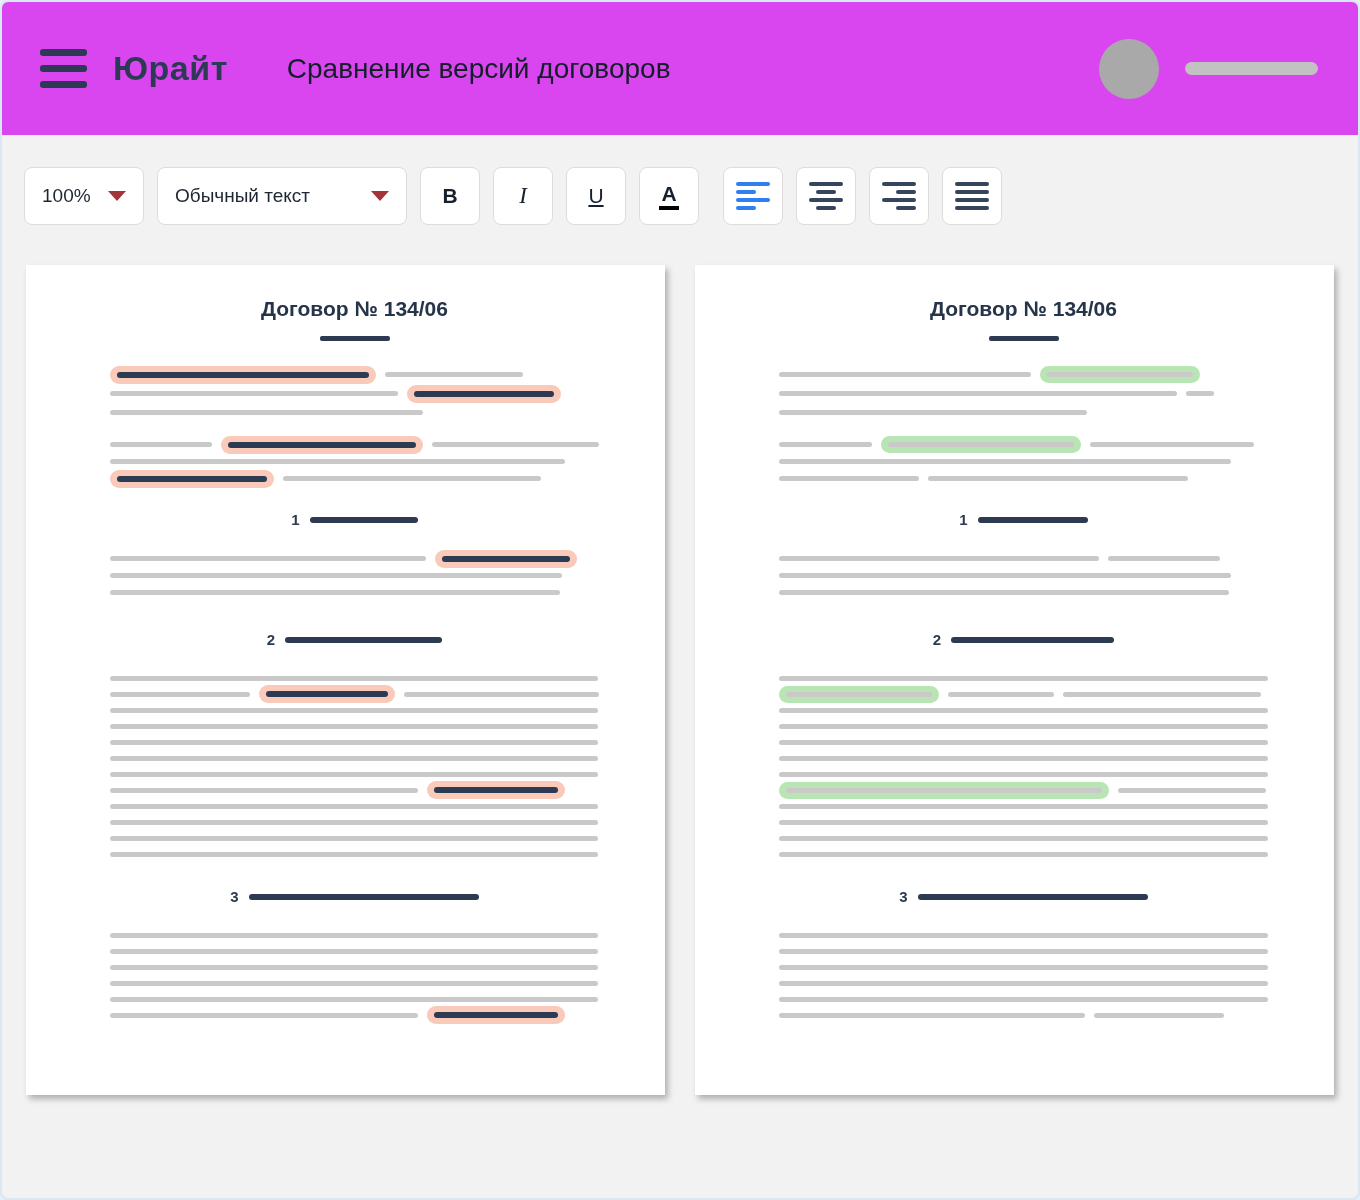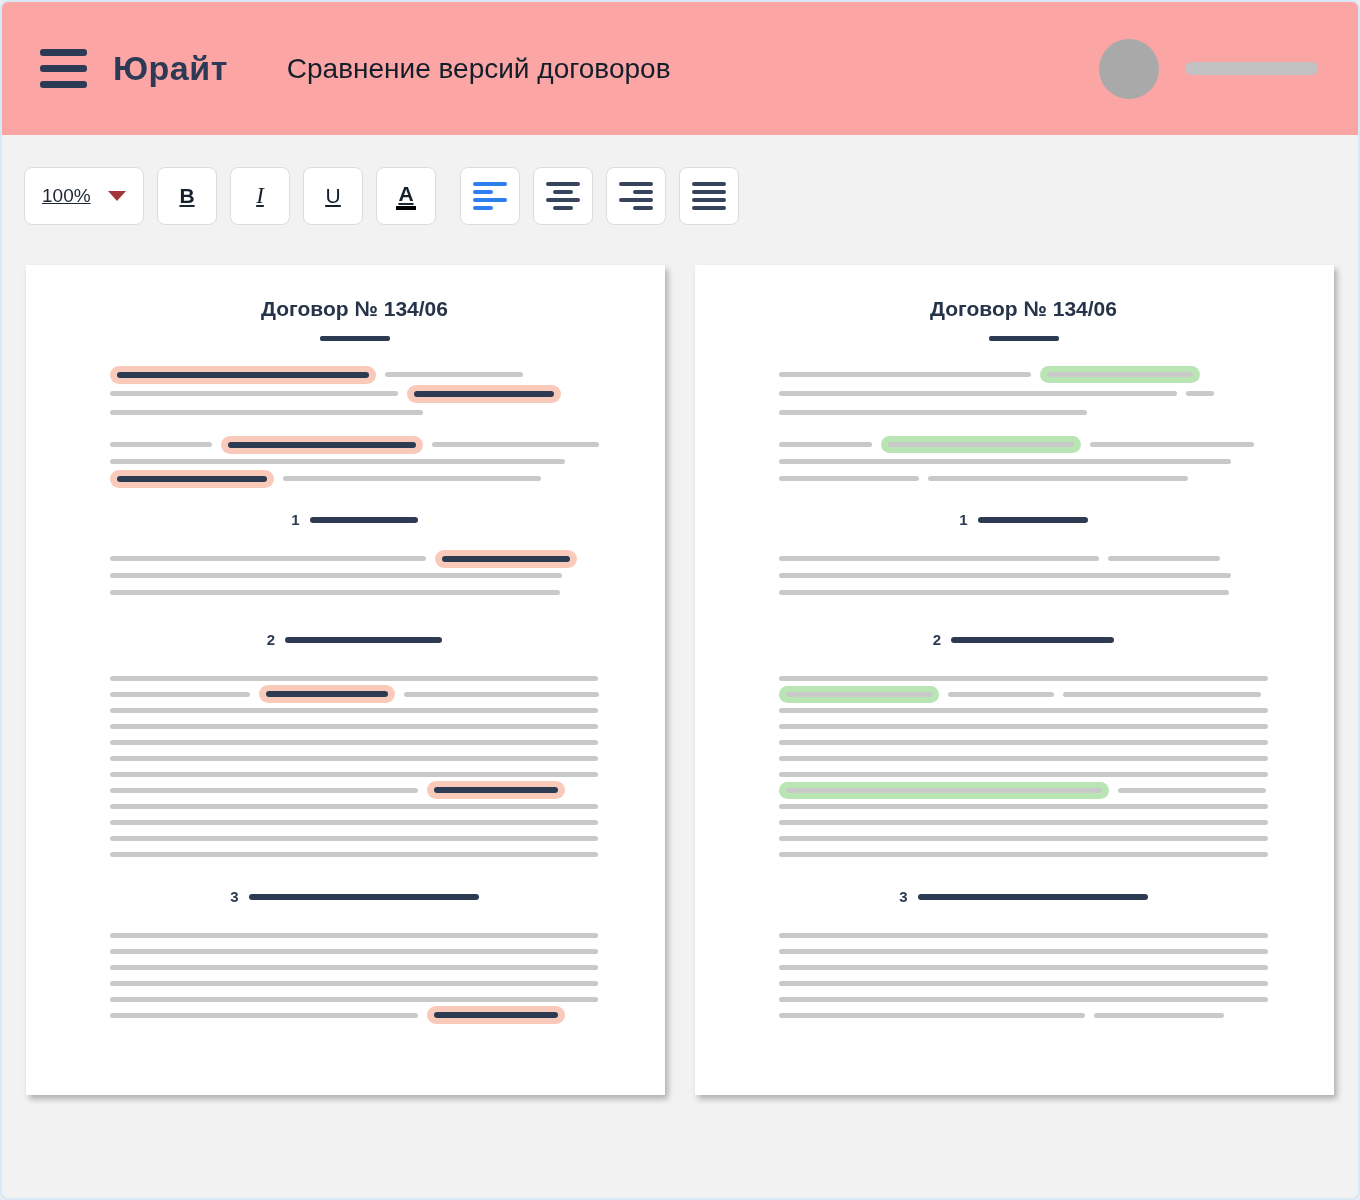--- a/index.html
+++ b/index.html
@@ -9,21 +9,21 @@
   .app {
     width: 1360px; height: 1200px;
     background: var(--page-bg, #f2f2f3);
     border: 2px solid #d9e8f5;
     border-radius: 8px;
     overflow: hidden;
   }
 
   
   .header {
-    height: 133px; background: #fca5a5;
+    height: 133px; background: #d946ef;
     display: flex; align-items: center;
     padding: 0 40px 0 38px;
   }
   .burger {
     width: 47px; background: none; border: none; cursor: pointer;
     display: flex; flex-direction: column; gap: 9px; padding: 0;
   }
   .burger i { display: block; height: 7px; width: 47px; background: var(--brand-navy, #2d3a55); border-radius: 3px; }
   .brand { font-size: 34px; font-weight: bold; color: var(--brand-navy, #2d3a55); margin-left: 26px; letter-spacing: 0.5px; }
   .page-title { font-size: 28px; font-weight: 400; color: #141e2a; margin-left: 59px; }
@@ -33,21 +33,21 @@
 
   
   .toolbar {
     display: flex; align-items: center;
     padding: 32px 22px 0 22px; gap: 13px;
   }
   .tb {
     height: 58px; background: #fff;
     border: 1px solid #dcdcdc; border-radius: 8px;
     display: flex; align-items: center; justify-content: center;
-    color: #1d2733; font-size: 19px; cursor: pointer; text-decoration: underline;
+    color: #1d2733; font-size: 19px; cursor: pointer;
   }
   .dropdown { justify-content: space-between; padding: 0 17px; }
   .dd-label { white-space: nowrap; }
   .caret {
     width: 0; height: 0; flex: 0 0 auto; margin-left: 12px;
     border-left: 9px solid transparent; border-right: 9px solid transparent;
     border-top: 10px solid var(--caret-red, #a23539);
   }
   .w-zoom  { width: 120px; }
   .w-style { width: 250px; }
@@ -114,20 +114,24 @@
       <button class="avatar"></button>
       <div class="user-pill"></div>
     </div>
   </header>
 
   <div class="toolbar">
     <div class="tb dropdown w-zoom">
       <span class="dd-label">100%</span>
       <span class="caret"></span>
     </div>
+    <div class="tb dropdown w-style">
+      <span class="dd-label">Обычный текст</span>
+      <span class="caret"></span>
+    </div>
 
     <button class="tb btn">
       <span class="glyph glyph-bold">B</span>
     </button>
     <button class="tb btn">
       <span class="glyph glyph-italic">I</span>
     </button>
     <button class="tb btn">
       <span class="glyph glyph-underline">U</span>
     </button>

